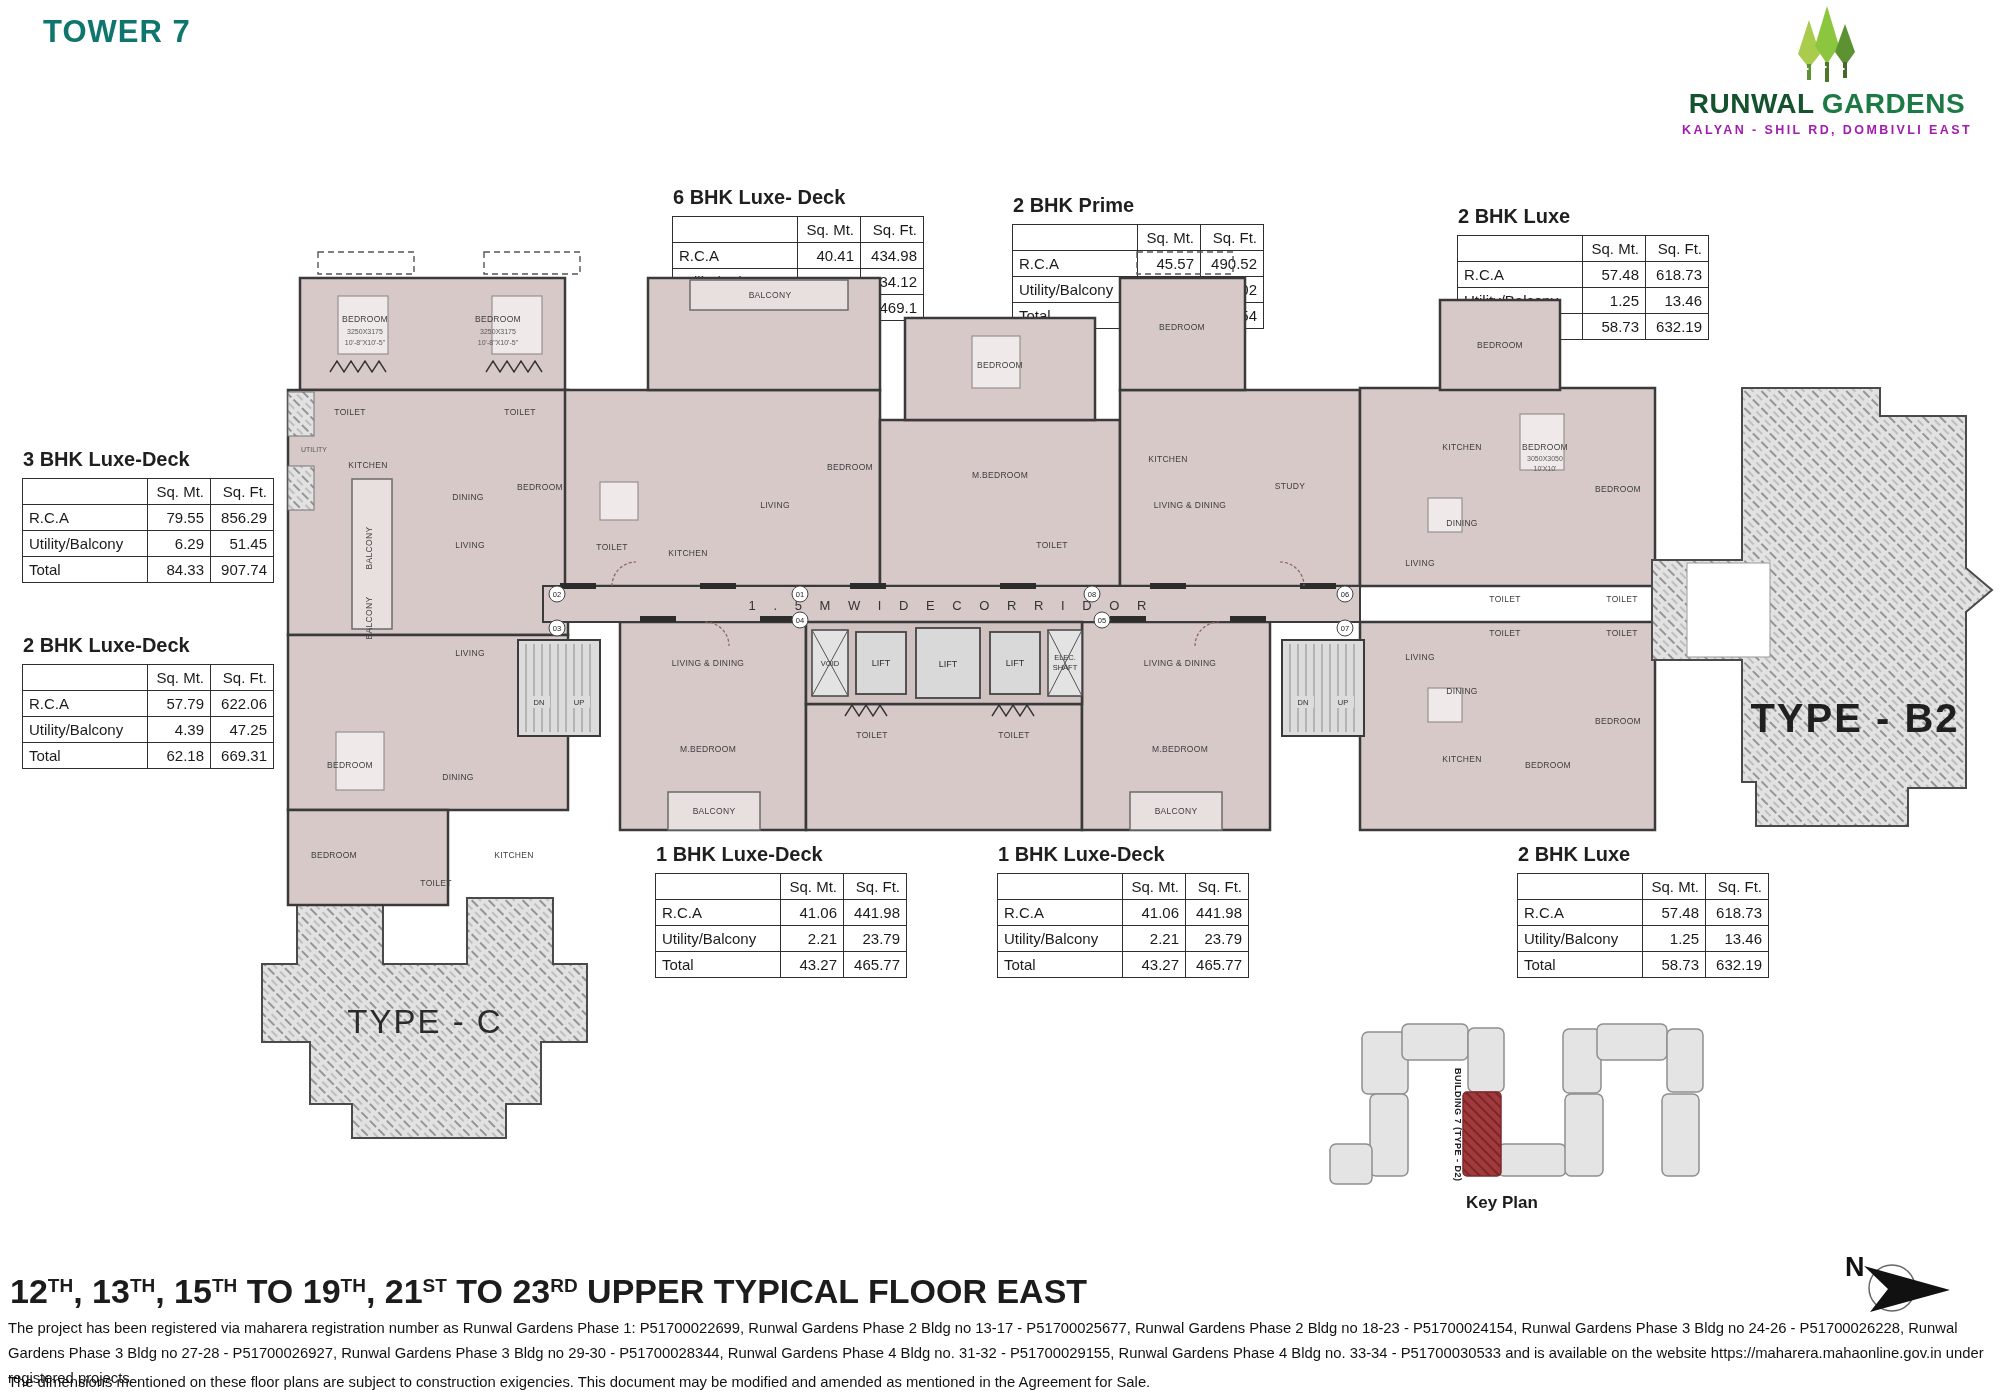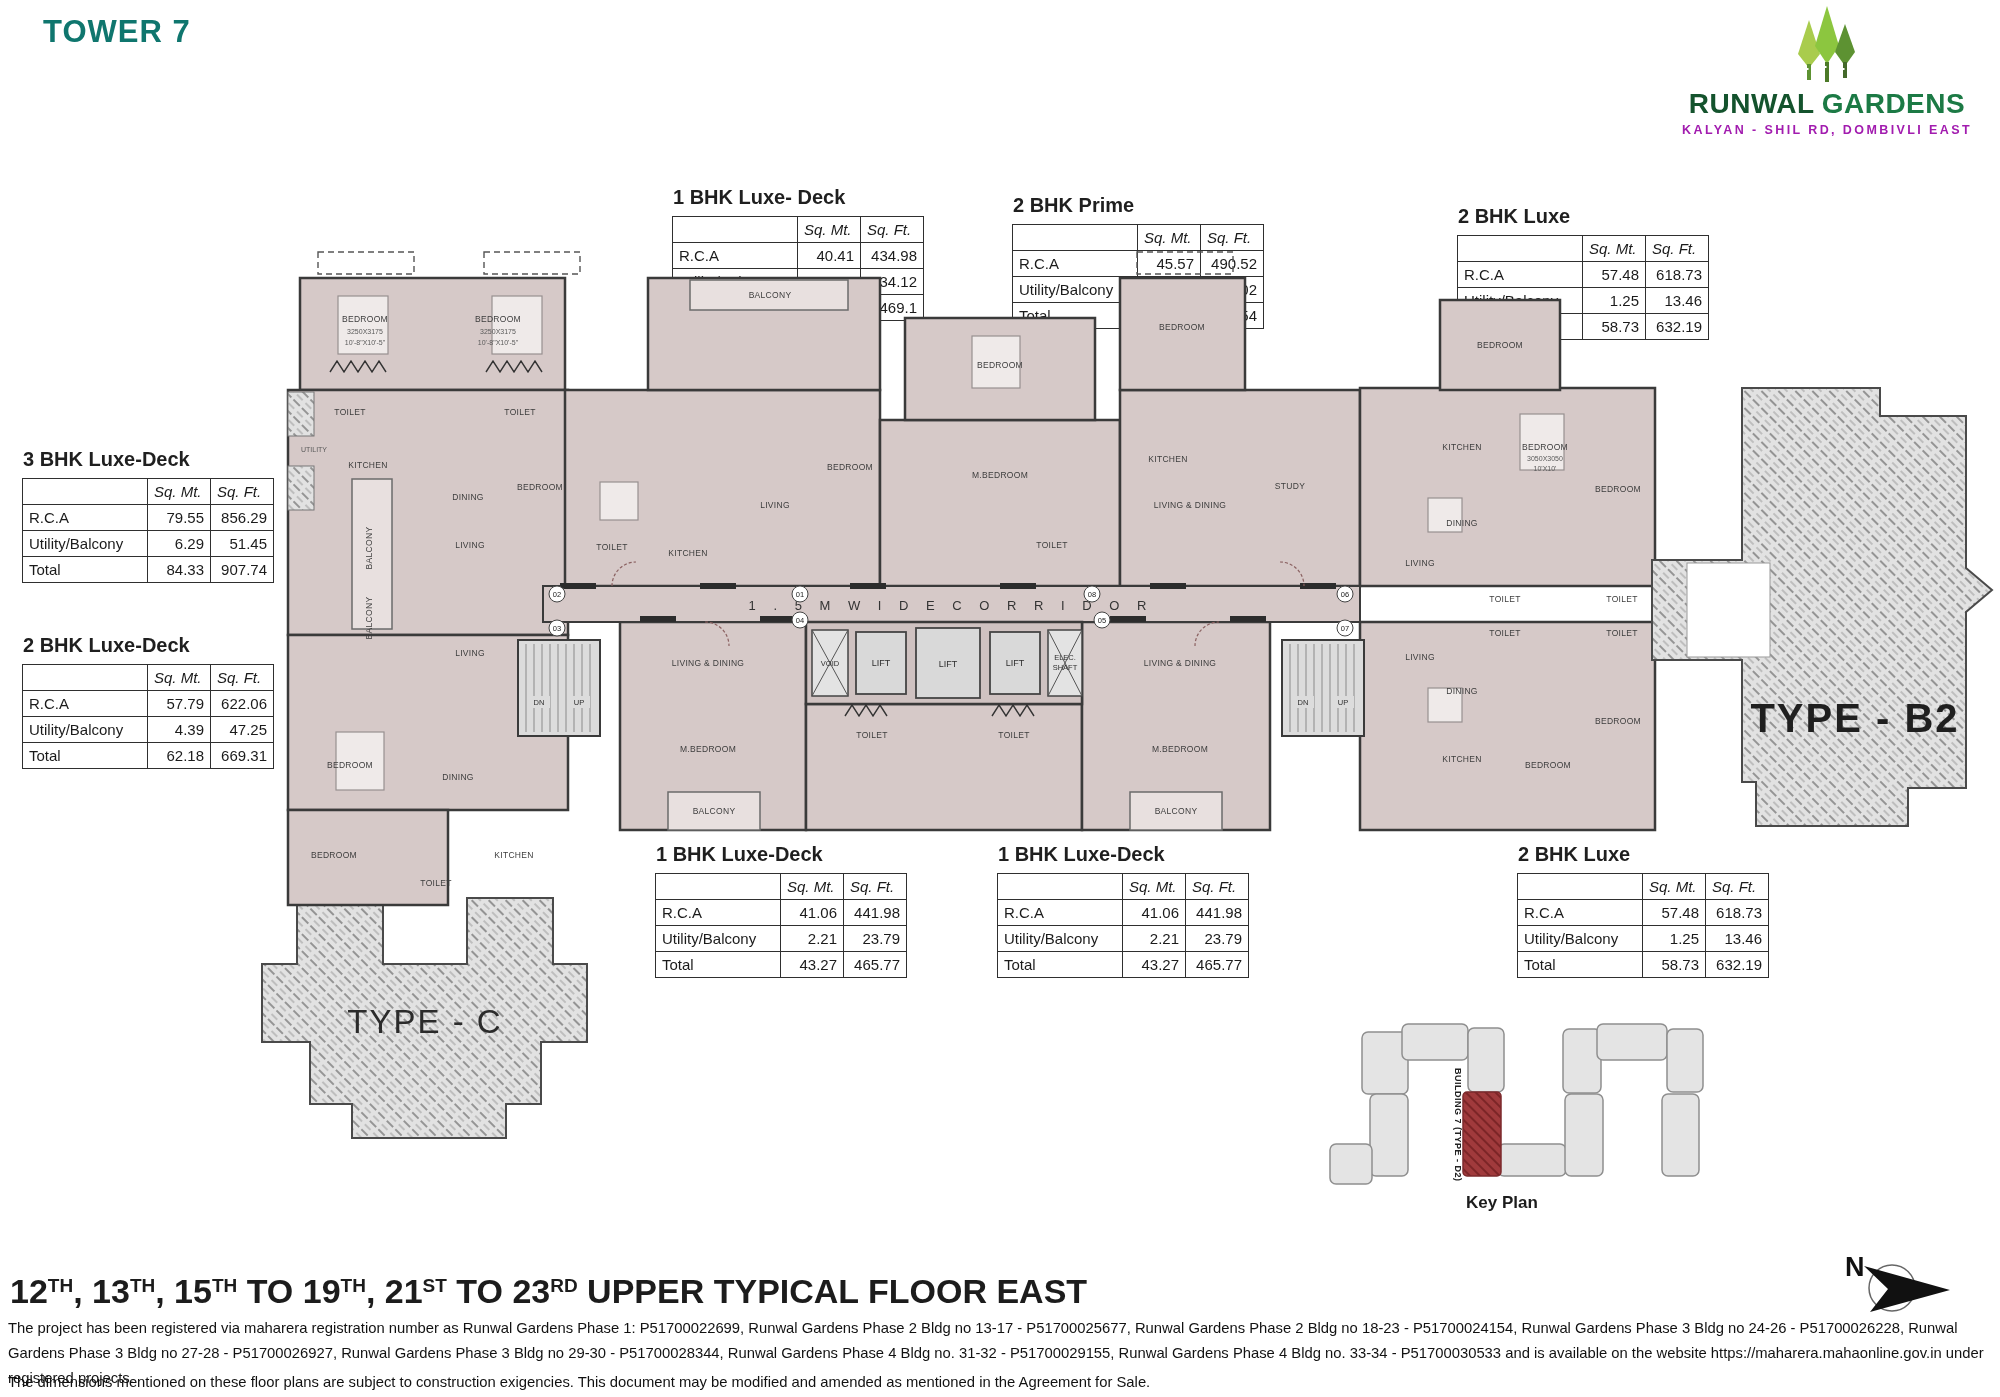--- a/index.html
+++ b/index.html
@@ -14,21 +14,21 @@
   #logo .brand .runwal{color:#14532d;}
   #logo .brand .gardens{color:#1c7a45;margin-left:7px;}
   #logo .tagline{font-size:12.5px;font-weight:bold;color:#a21caf;letter-spacing:2.4px;margin-top:3px;white-space:nowrap;}
   
   .atable{position:absolute;}
   .atable .atitle{font-size:20px;font-weight:bold;color:#1f1f1f;margin:0 0 7px 1px;white-space:nowrap;}
   .atable table{border-collapse:collapse;background:#fff;}
   .atable td{border:1.6px solid #2f2f2f;font-size:15px;color:#1b1b1b;height:25px;padding:0 6px;}
   .atable td.lbl{width:112px;text-align:left;}
   .atable td.num{width:50px;text-align:right;}
-  .atable td.hdr{text-align:left;font-style:italic;}
+  .atable td.hdr{text-align:right;}
   
   svg{font-family:"Liberation Sans",sans-serif;}
   .rlbl{font-size:8.5px;fill:#3d3d3d;text-anchor:middle;letter-spacing:.3px;}
   .rdim{font-size:7px;fill:#5a5a5a;text-anchor:middle;}
   .corr{font-size:13px;letter-spacing:7px;fill:#333;text-anchor:middle;}
   .core{font-size:9px;fill:#2e2e2e;text-anchor:middle;}
   .coresm{font-size:7.5px;fill:#2e2e2e;text-anchor:middle;}
   .unum{font-size:7.5px;fill:#222;text-anchor:middle;}
   .tlabC{font-size:33px;fill:#2b2b2b;text-anchor:middle;letter-spacing:2px;}
   .tlabB2{font-size:40px;font-weight:bold;fill:#1f1f1f;text-anchor:middle;letter-spacing:2px;}
@@ -59,21 +59,21 @@
     <rect x="31.5" y="60" width="2" height="2" fill="#fff"></rect>
     <rect x="49.5" y="62" width="2" height="2" fill="#fff"></rect>
   </svg>
   <div class="brand">
     <span class="runwal">RUNWAL</span><span class="gardens">GARDENS</span>
   </div>
   <div class="tagline">KALYAN - SHIL RD, DOMBIVLI EAST</div>
 </div>
 
 <div class="atable" style="left:672px;top:186px;">
-  <div class="atitle">1 BHK Luxe- Deck</div>
+  <div class="atitle">6 BHK Luxe- Deck</div>
   <table>
     <tbody>
         <tr>
           <td class="lbl"></td>
           <td class="num hdr">Sq. Mt.</td>
           <td class="num hdr">Sq. Ft.</td>
         </tr>
     <tr>
           <td class="lbl">R.C.A</td>
           <td class="num">40.41</td>

